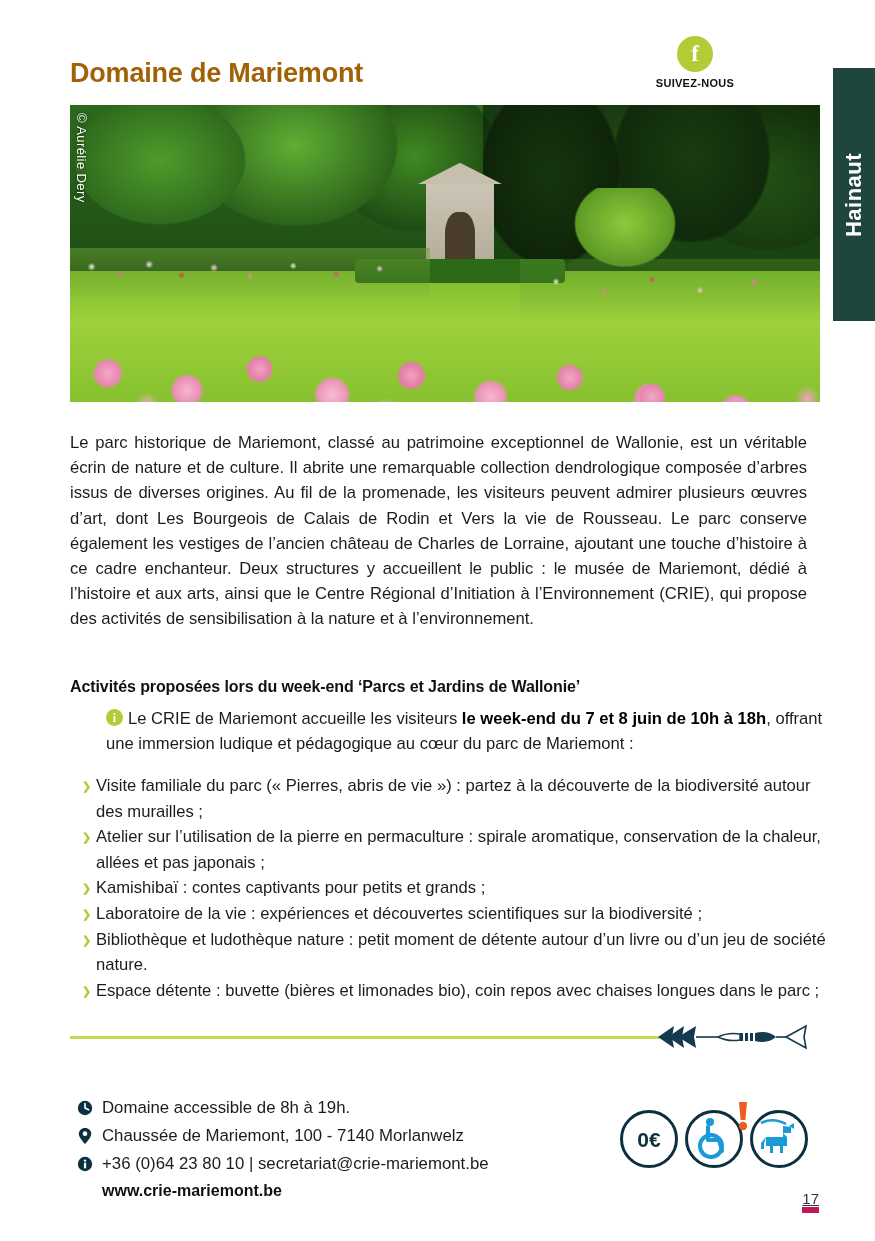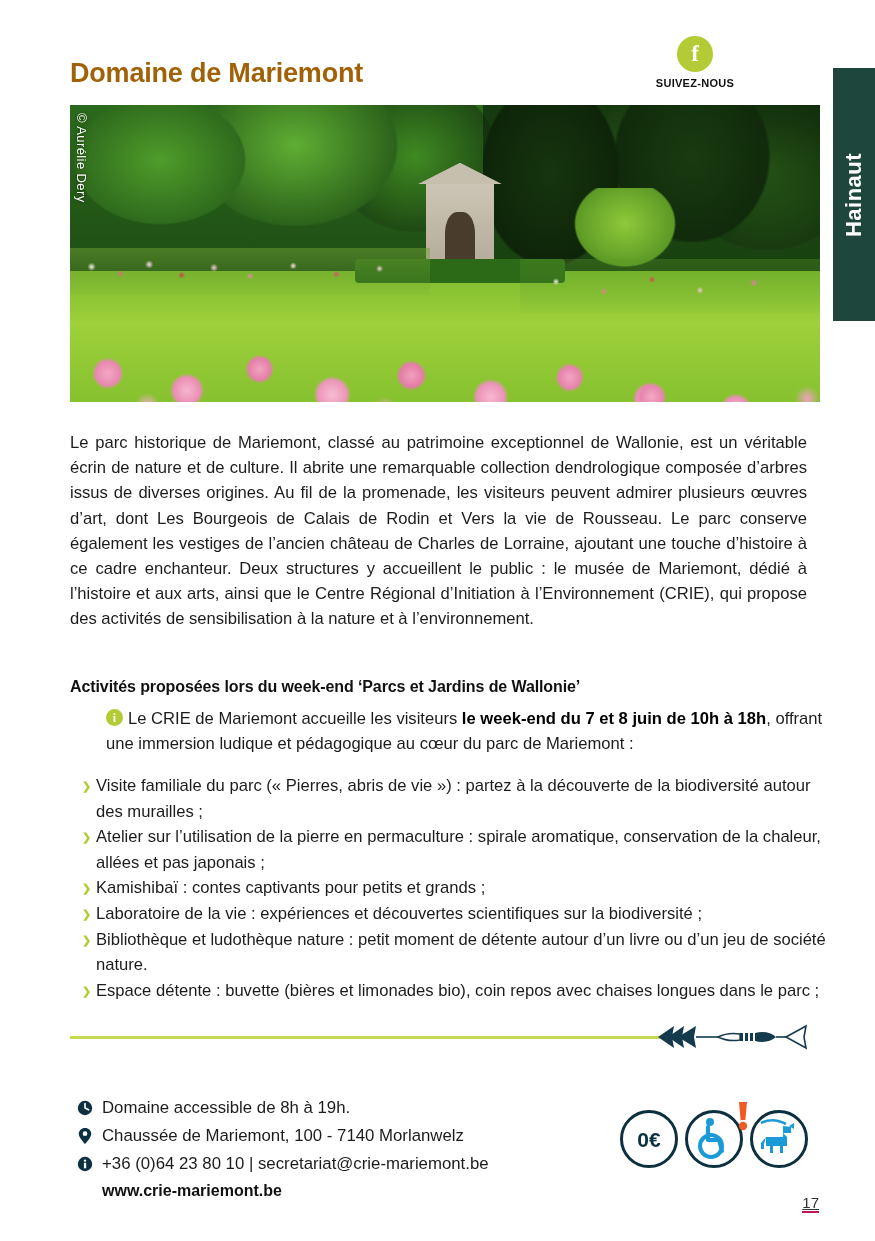--- a/index.html
+++ b/index.html
@@ -393,21 +393,21 @@
     height: 30px;
   }
 
   
   #page-number {
     position: absolute;
     right: 56px;
     bottom: 28px;
     font-size: 15px;
     color: #333333;
-    border-bottom: 2px solid #be185d;
+    border-bottom: 6px solid #be185d;
     padding-bottom: 1px;
     line-height: 1;
     text-decoration: underline;
   }
 </style>
 </head>
 <body>
 
 <div id="header">
   <div id="page-title">Domaine de Mariemont</div>

